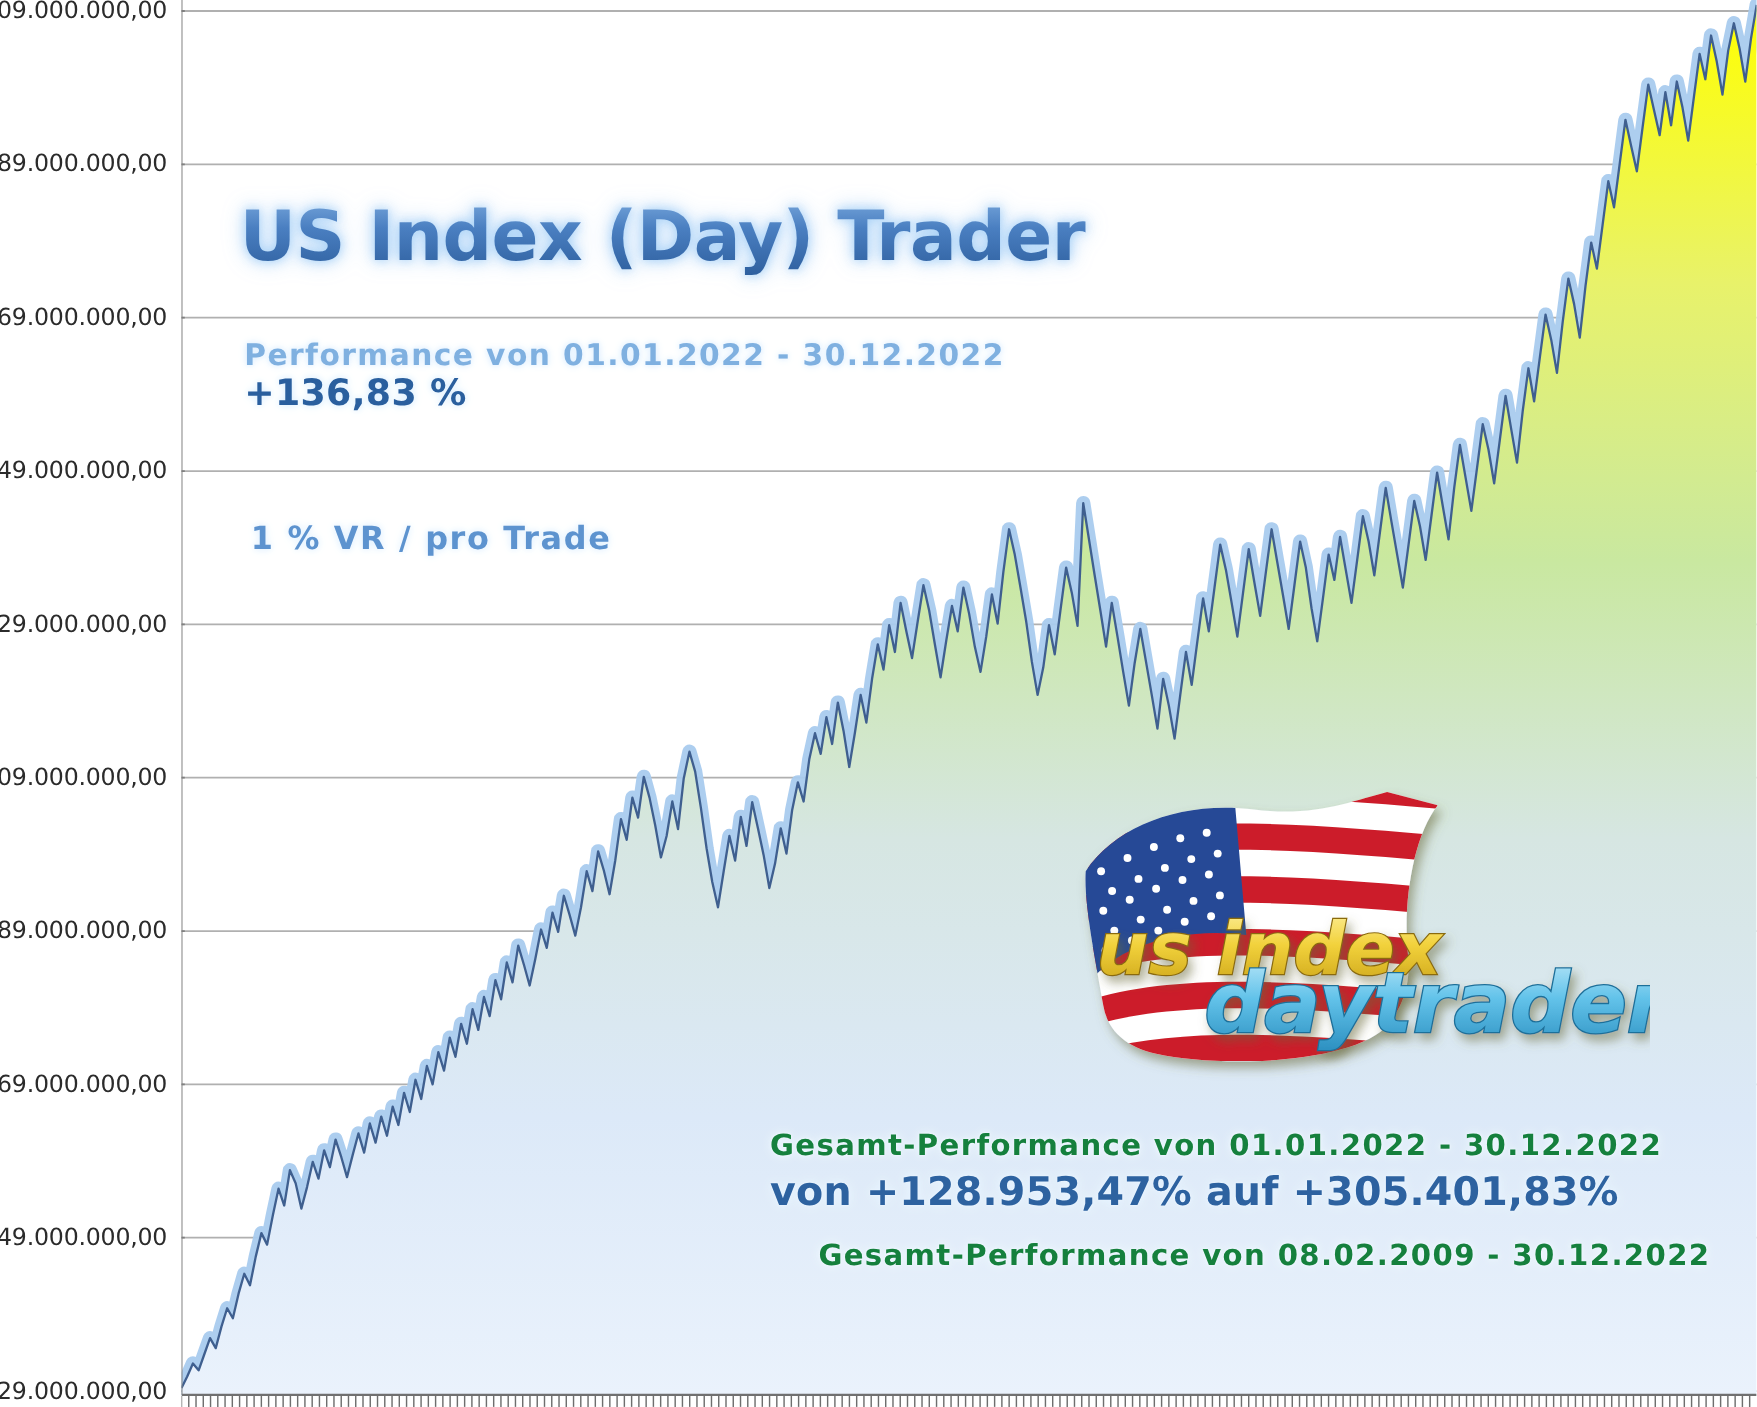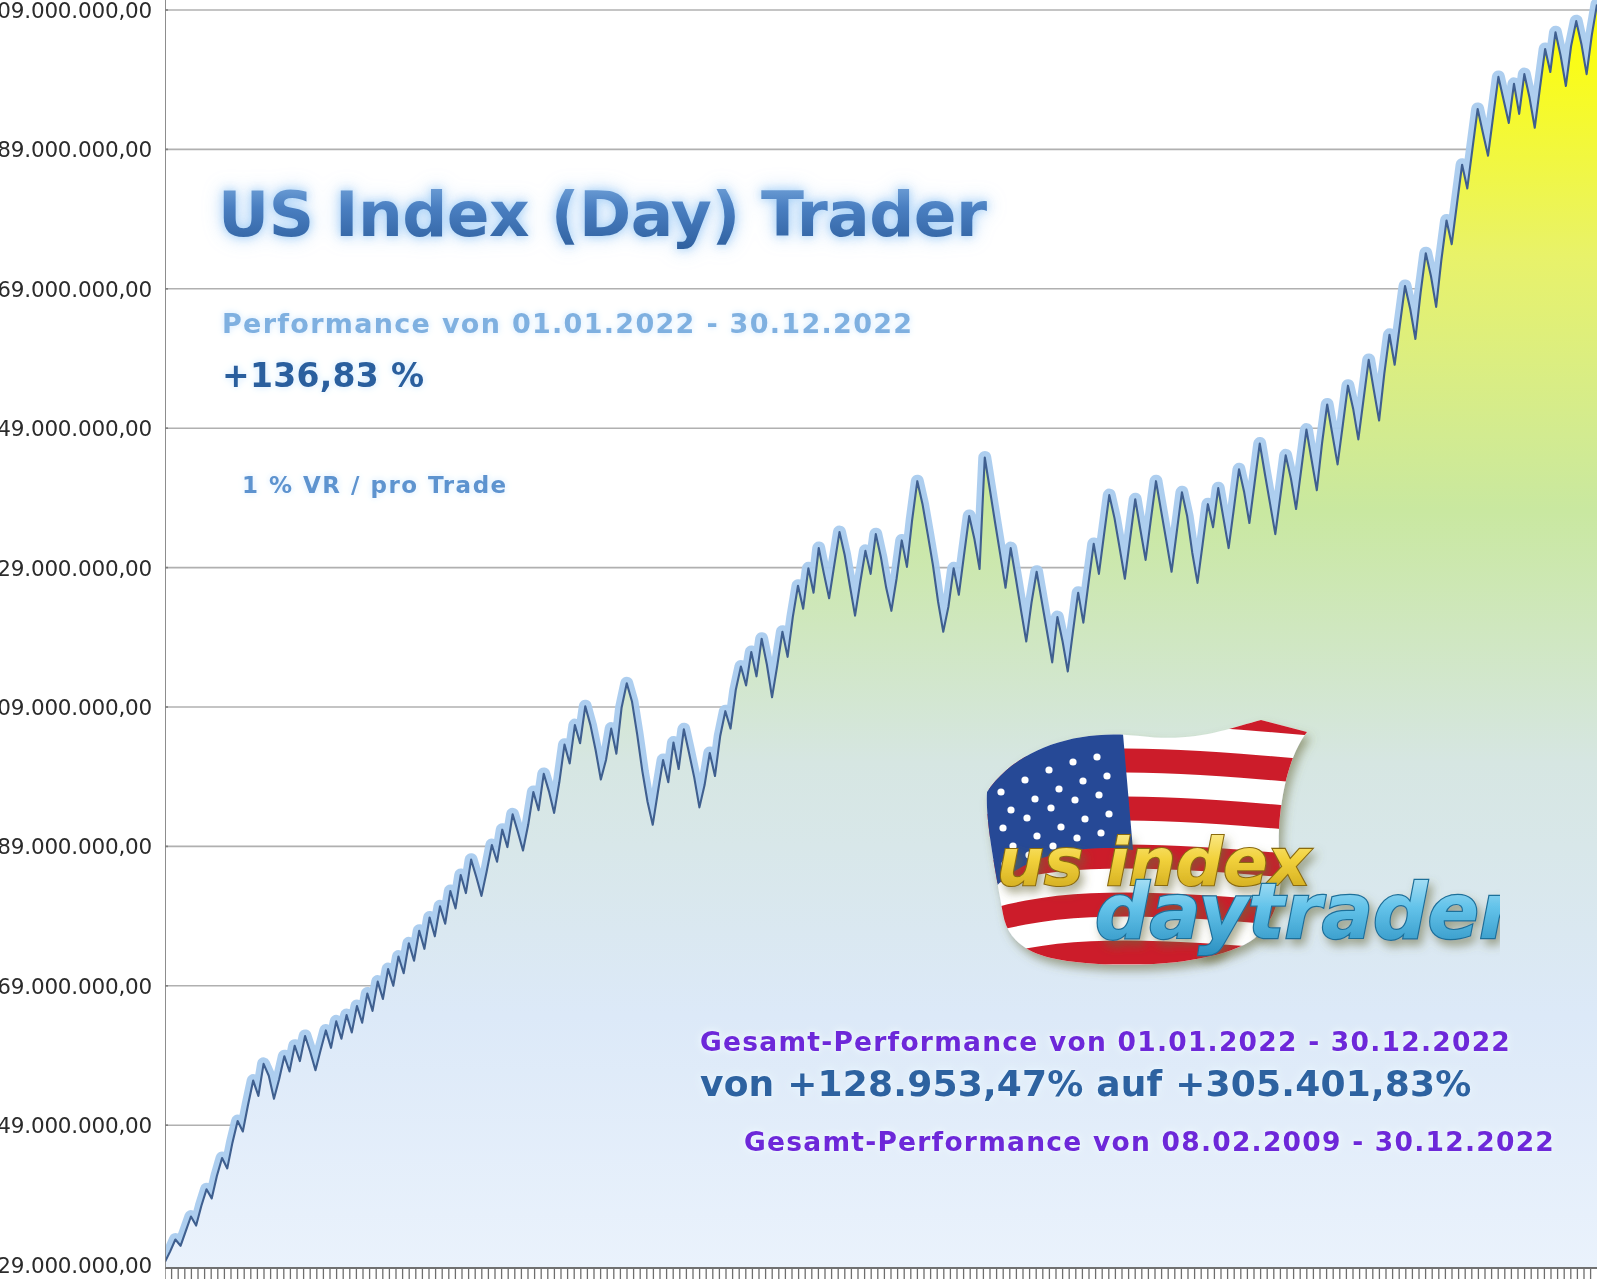--- a/index.html
+++ b/index.html
@@ -79,41 +79,40 @@
     text-shadow: 0 0 5px #e2f1ff, 0 0 9px #ddeeff, 0 0 2px #ffffff;
     line-height: 1.05;
   }
   .perf-value {
     font-family: "DejaVu Sans", sans-serif;
     font-size: 33px;
     font-weight: bold;
     color: #2a5f9e;
     letter-spacing: 0.3px;
     text-shadow: 0 0 6px #dcefff, 0 0 11px #e6f4ff, 0 0 2px #ffffff;
-    margin-top: 21px;
+    margin-top: 2px;
     line-height: 1.05;
   }
 
   #vr-block { left: 228px; top: 472px; }
   .vr-label {
     font-family: "DejaVu Sans", sans-serif;
-    font-size: 23px;
+    font-size: 29px;
     font-weight: bold;
     letter-spacing: 1.5px;
     color: #5d93cf;
     text-shadow: 0 0 6px #e0f0ff, 0 0 11px #e9f5ff, 0 0 2px #ffffff;
-    margin-left: 14px;
   }
 
   #summary-block { left: 700px; top: 1028px; }
   .sum-caption {
     font-family: "DejaVu Sans", sans-serif;
     font-size: 26.5px;
     font-weight: bold;
-    color: #6d28d9;
+    color: #15803d;
     letter-spacing: 1.25px;
     text-shadow: 0 0 5px #eaf5ff, 0 0 10px #f0f9ff, 0 0 2px #ffffff;
     line-height: 1.05;
   }
   .sum-value {
     font-family: "DejaVu Sans", sans-serif;
     font-size: 36px;
     font-weight: bold;
     color: #2d62a0;
     letter-spacing: 0.2px;

